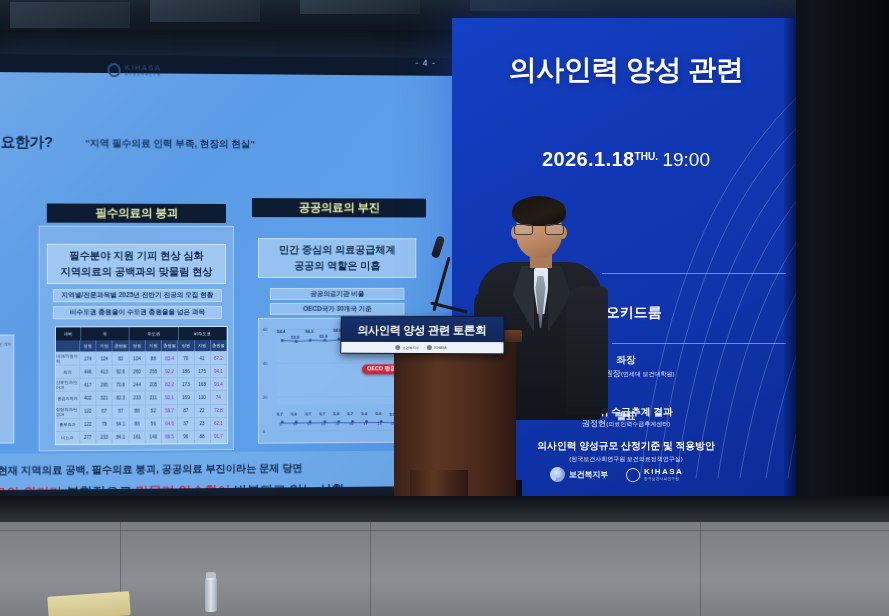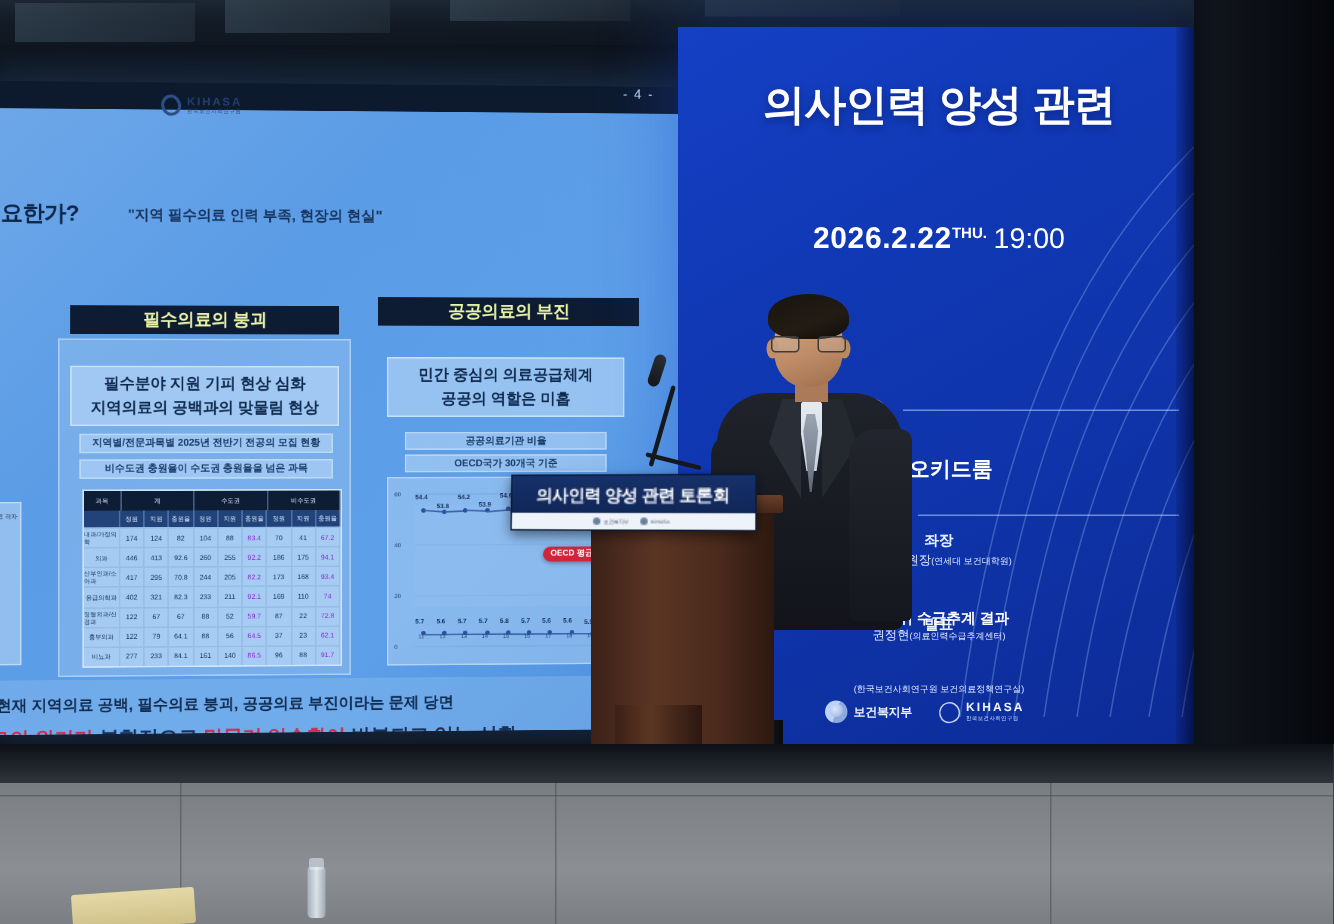--- a/index.html
+++ b/index.html
@@ -521,21 +521,21 @@
         <path d="M260,170 C220,215 182,290 160,420"></path>
         <path d="M258,215 C232,250 205,310 186,420"></path>
         <path d="M258,260 C242,285 222,330 208,420"></path>
       </g>
     </svg>
 
     <div class="rs-title">
       <div class="t1">의사인력 양성 관련</div>
     </div>
     <div class="rs-date">
-      <span class="d">2026.2.22</span><span class="thu">THU.</span> <span class="tm">19:00</span>
+      <span class="d">2026.1.18</span><span class="thu">THU.</span> <span class="tm">19:00</span>
     </div>
 
     <div class="sec" style="left:104px;top:248px;width:230px;">
       <div class="sec-line" style="left:46px;width:184px;"></div>
       <div class="sec-chip">장소</div>
     </div>
     <div class="rs-venue">조선 서울 오키드룸</div>
 
     <div class="sec" style="left:104px;top:318px;width:230px;">
       <div class="sec-line" style="left:56px;width:174px;"></div>
@@ -546,20 +546,21 @@
     <div class="rs-person" style="top:350px;">
       <span>정형선 원장</span><span class="aff">(연세대 보건대학원)</span>
     </div>
 
     <div class="rs-role" style="top:392px;">발표</div>
     <div class="rs-topic" style="top:388px;">추계위 수급추계 결과</div>
     <div class="rs-person" style="top:400px;">
       <span>권정현</span><span class="aff">(의료인력수급추계센터)</span>
     </div>
 
+    <div class="rs-topic" style="top:422px;">의사인력 양성규모 산정기준 및 적용방안</div>
     <div class="rs-person" style="top:436px;">
       <span class="aff">(한국보건사회연구원 보건의료정책연구실)</span>
     </div>
 
     <div class="rs-logos">
       <div class="logo-item">
         <div class="logo-taeguk"></div>
         <div class="logo-tx">보건복지부</div>
       </div>
       <div class="logo-item">

